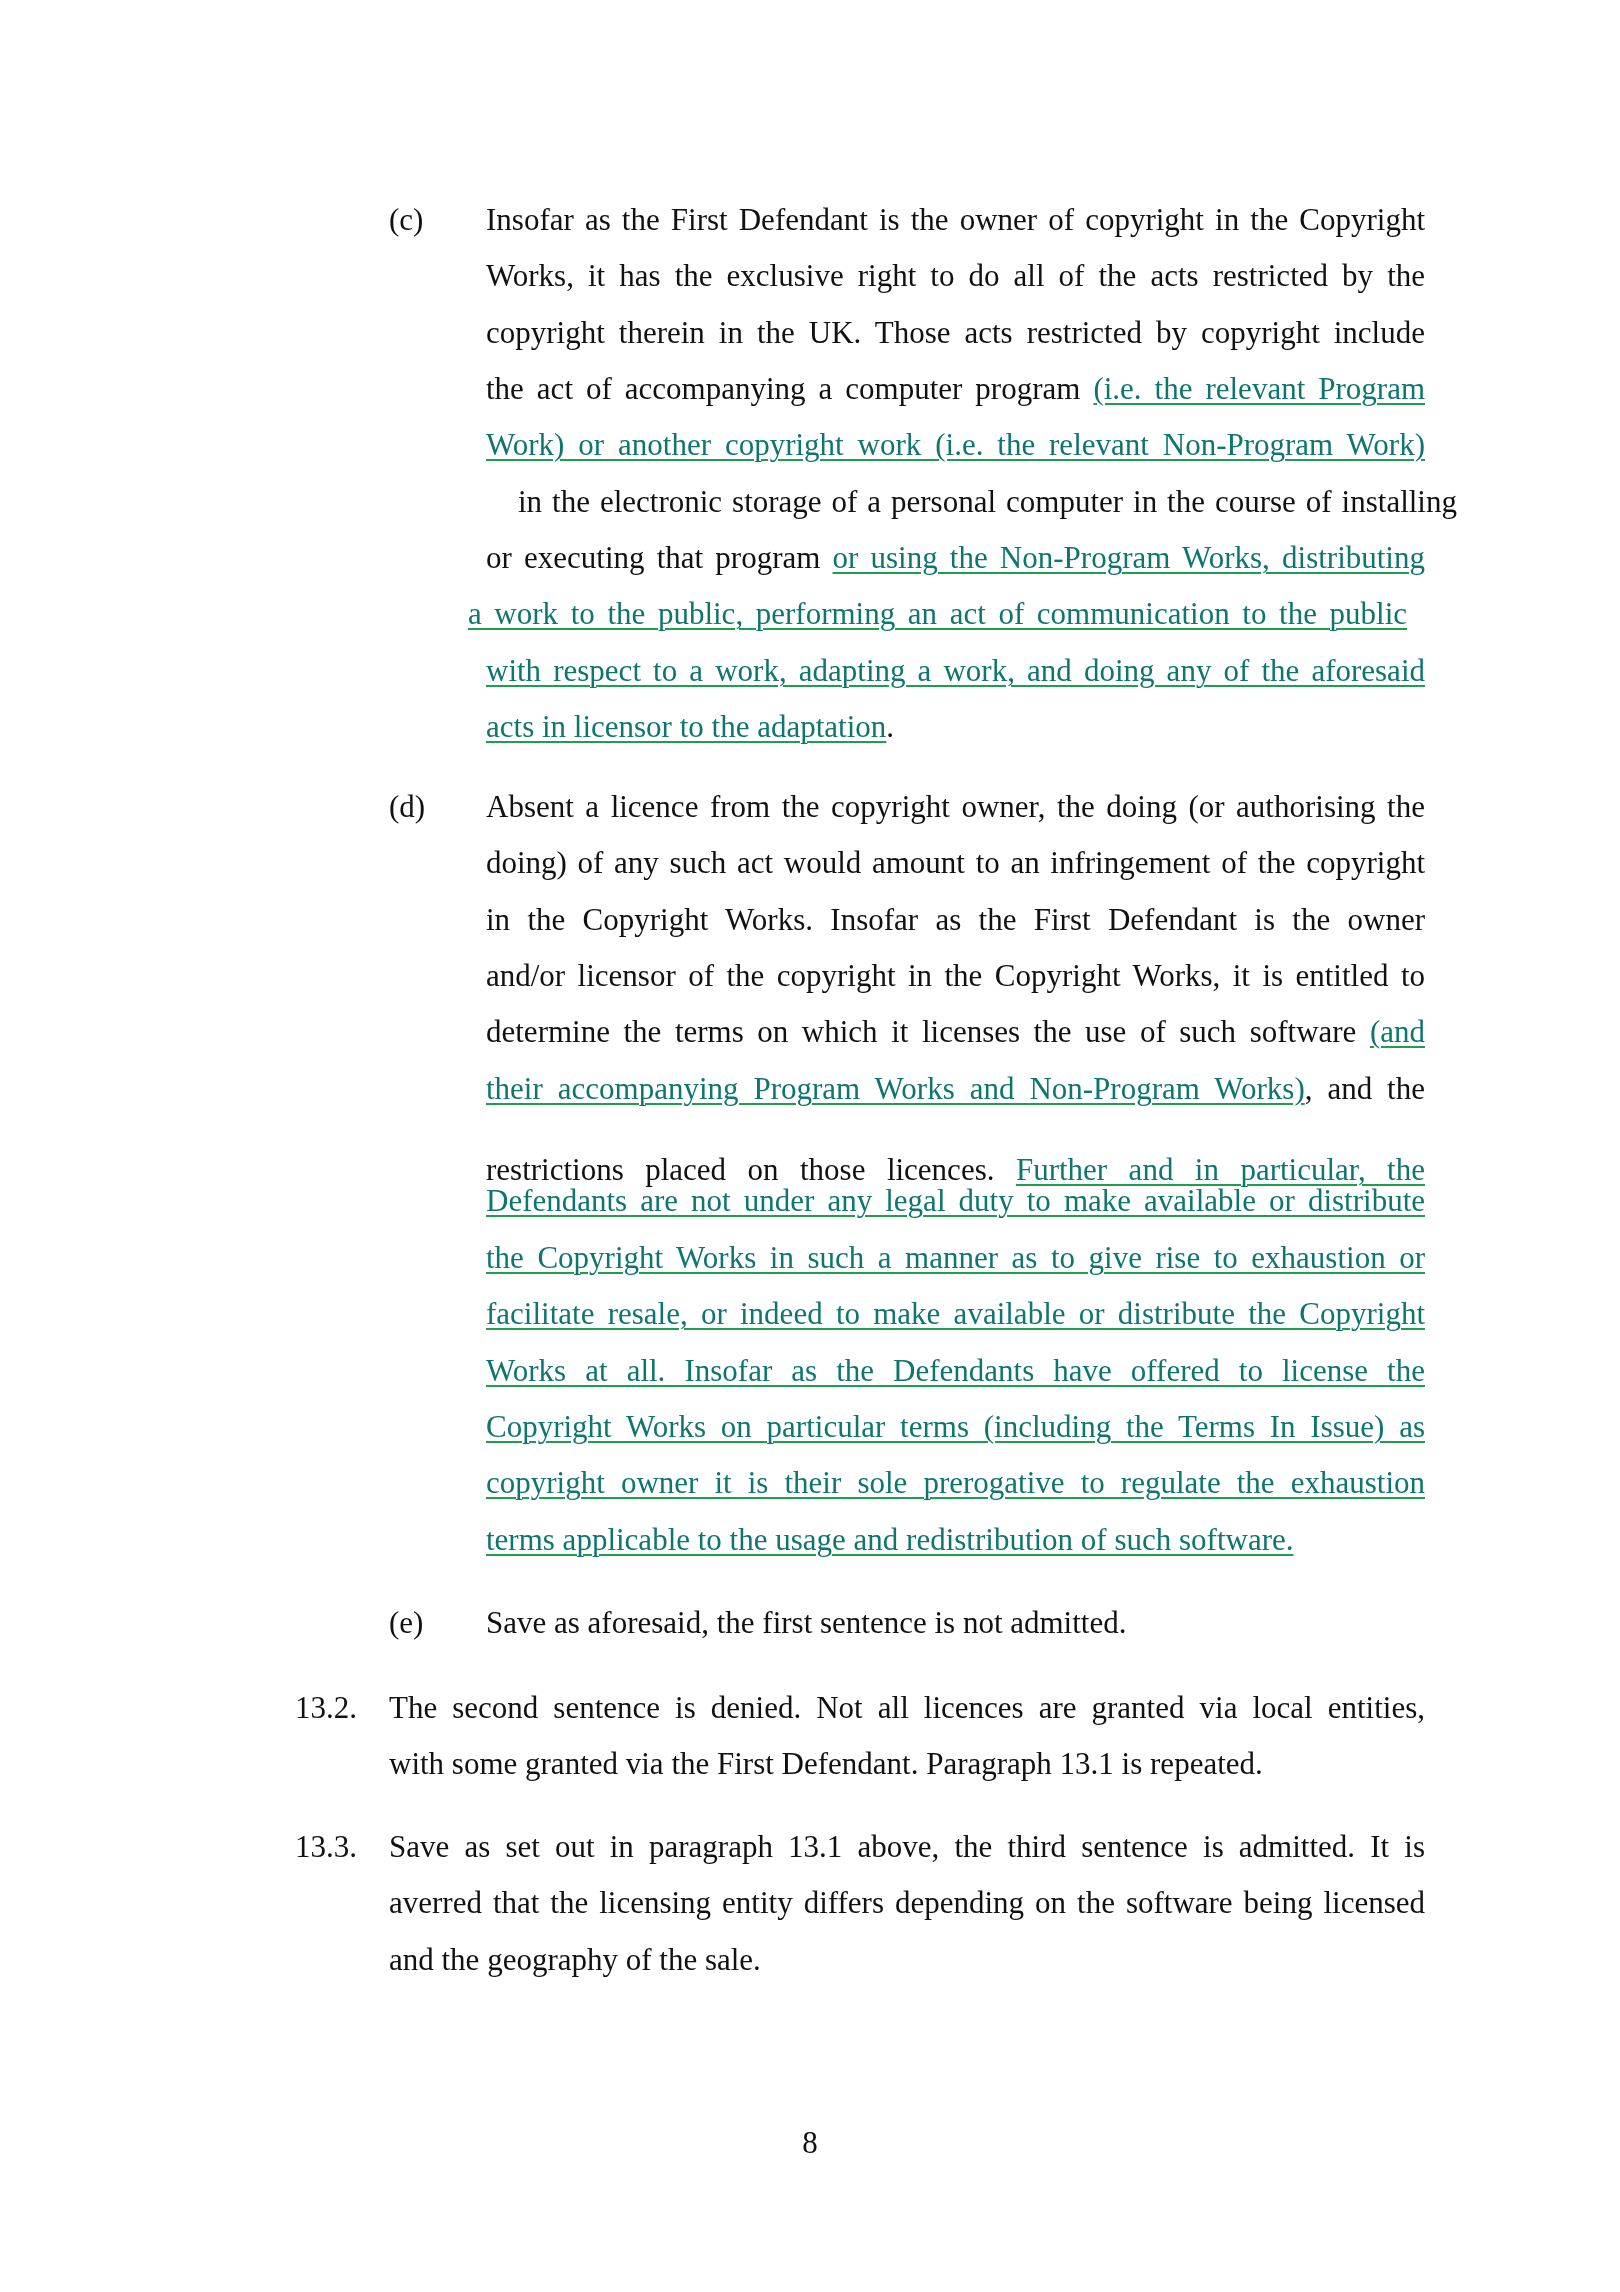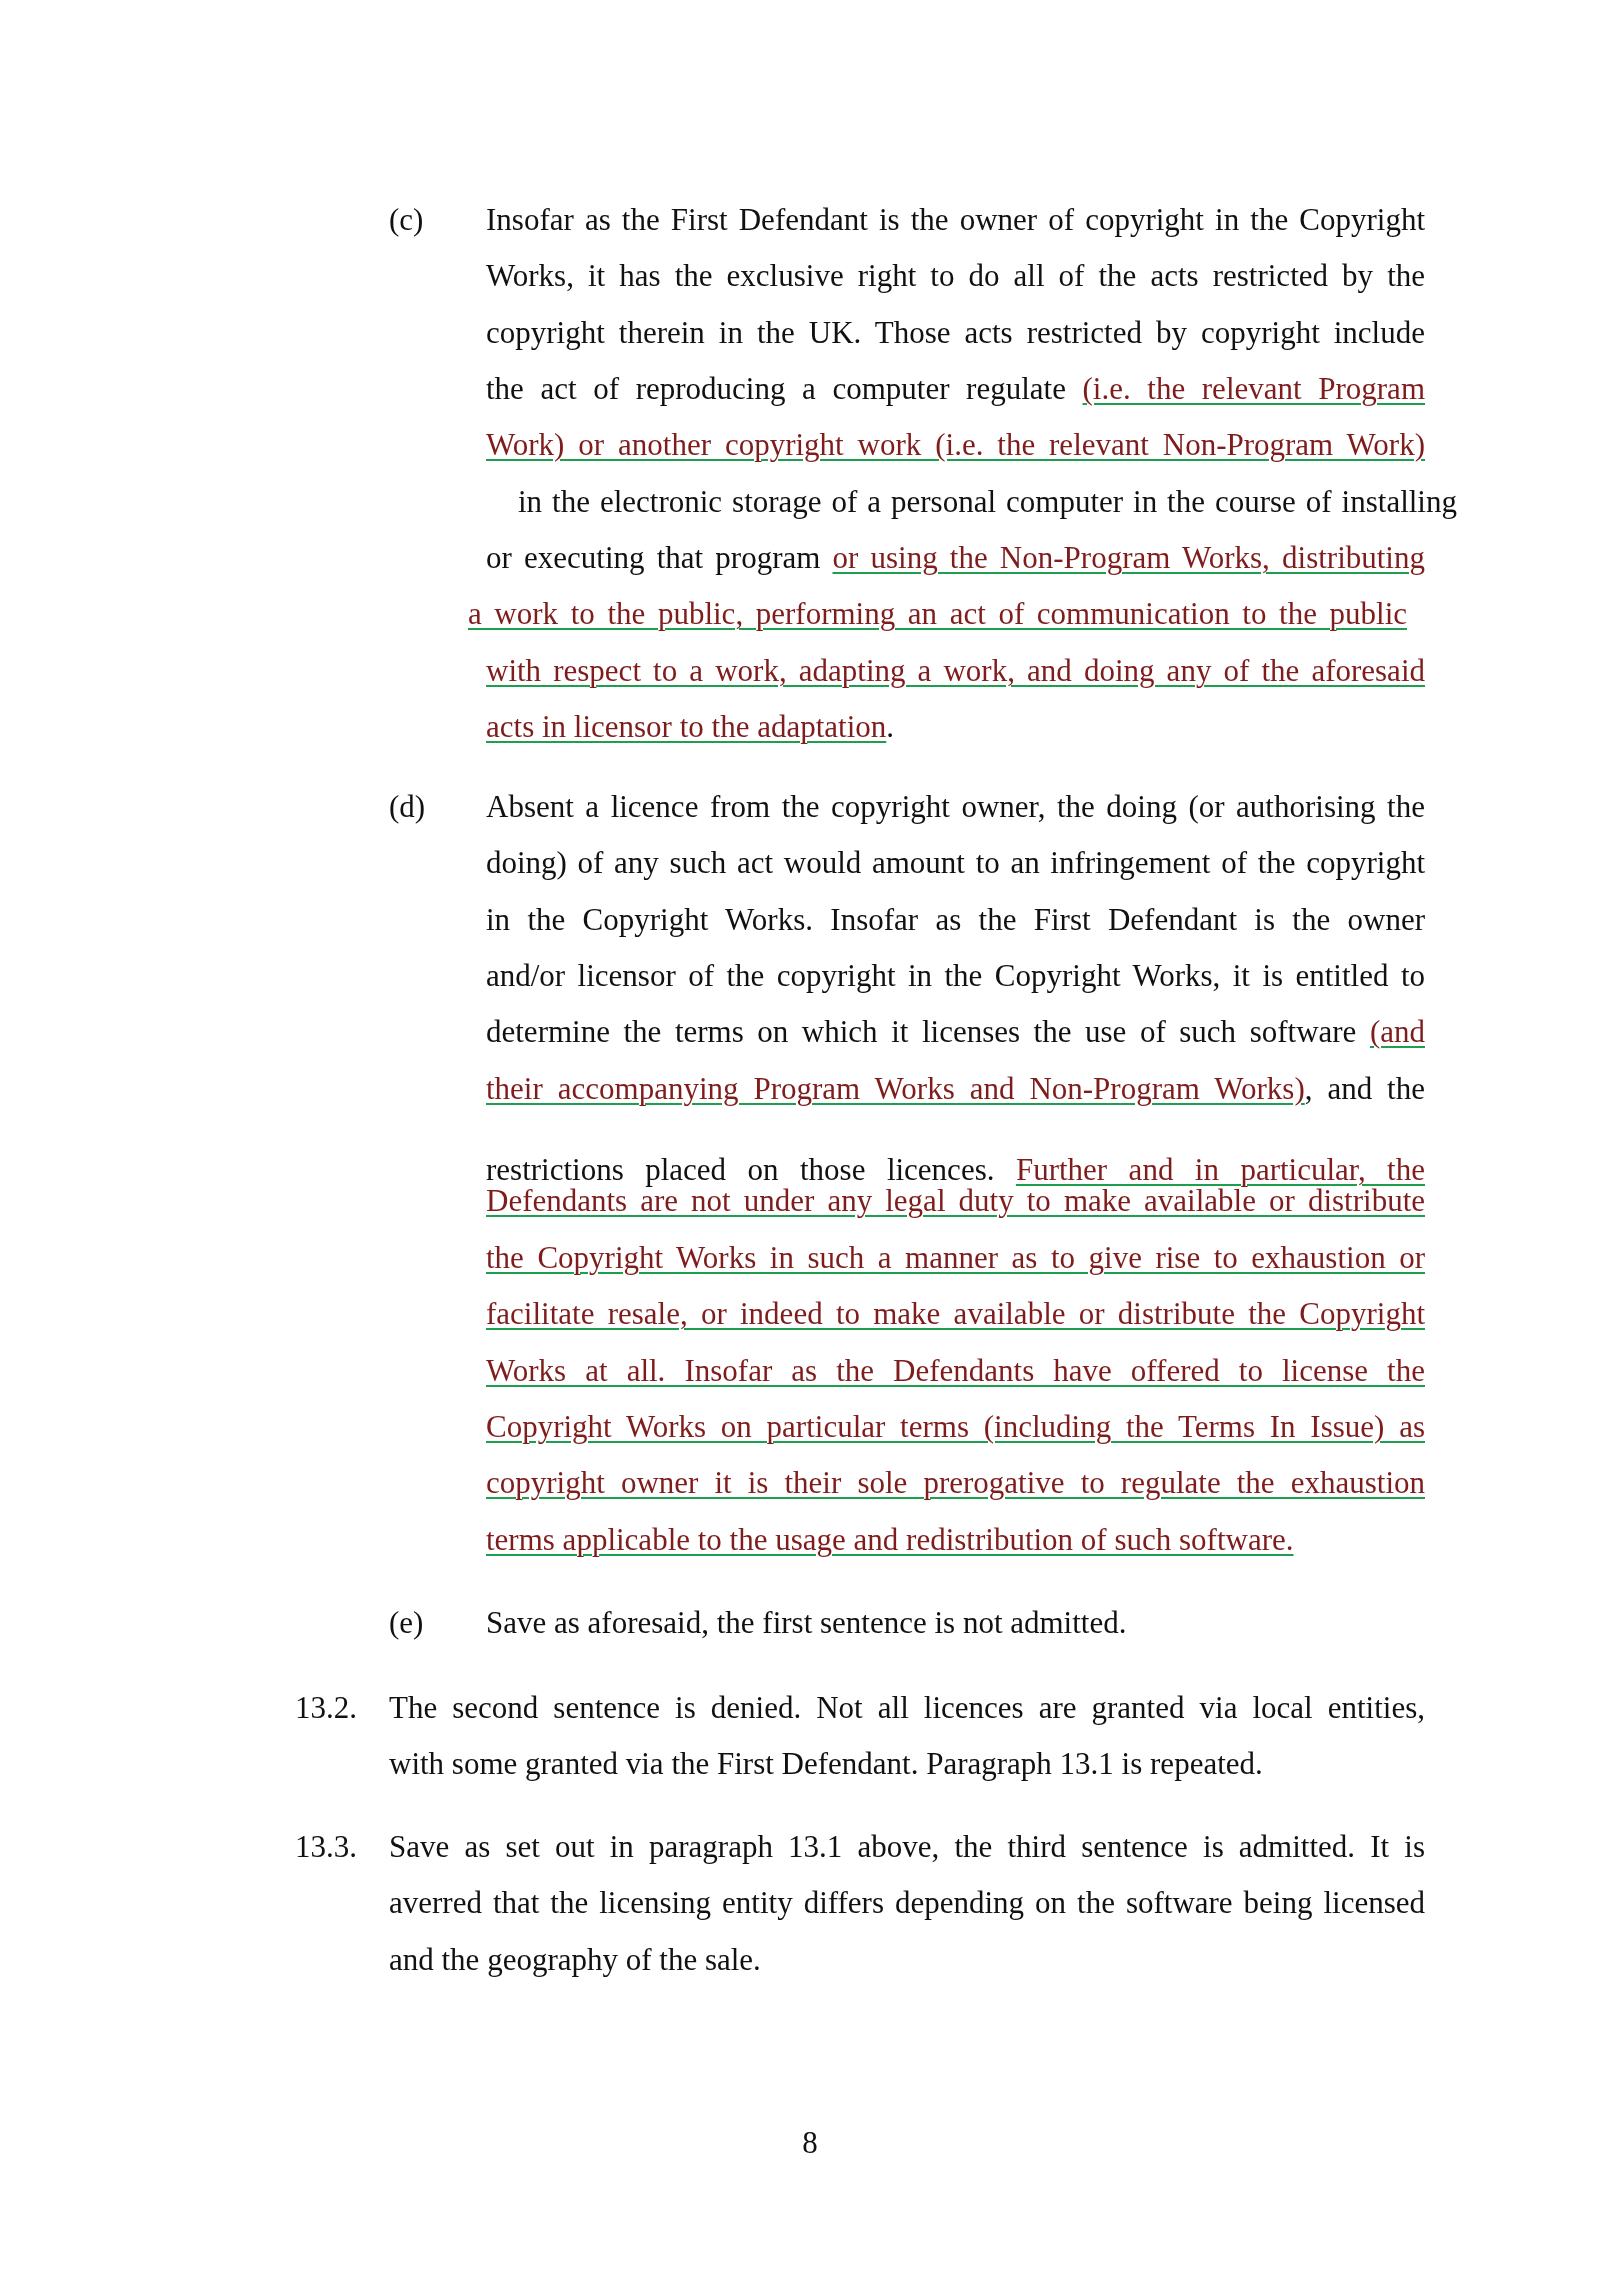--- a/index.html
+++ b/index.html
@@ -3,35 +3,35 @@
 <meta charset="utf-8">
 <style>
   html, body { margin: 0; padding: 0; background: #ffffff; }
   body { width: 1620px; height: 2293px; position: relative; overflow: hidden;
          font-family: "Liberation Serif", "DejaVu Serif", serif; color: #111111; }
   .page { position: absolute; left: 0; top: 0; width: 1620px; height: 2293px; background: #fff; }
   .label { position: absolute; font-size: 31px; line-height: 1; white-space: nowrap; }
   .line { position: absolute; font-size: 31px; line-height: 1; white-space: nowrap;
           text-align: justify; text-align-last: justify; }
   .line.last { text-align-last: left; }
-  .ins { color: #7f1d1d; text-decoration: underline; text-decoration-color: #1e9e4f;
+  .ins { color: #0f766e; text-decoration: underline; text-decoration-color: #1e9e4f;
          text-decoration-thickness: 2px; text-underline-offset: 3.9px; }
   .pagenum { position: absolute; left: 0; width: 1620px; text-align: center; font-size: 31px; line-height: 1; }
 </style>
 </head>
 <body>
 
 <div class="page">
   <div id="content">
       <div>
         <div class="label" style="left: 389px; top: 204px;">(c)</div>
         <div class="line" style="left: 486px; width: 939px; top: 204px;"><span>Insofar as the First Defendant is the owner of copyright in the Copyright</span><span style="display: inline-block; width: 0px;"></span></div>
         <div class="line" style="left: 486px; width: 939px; top: 260px;"><span>Works, it has the exclusive right to do all of the acts restricted by the</span><span style="display: inline-block; width: 0px;"></span></div>
         <div class="line" style="left: 486px; width: 939px; top: 317px;"><span>copyright therein in the UK. Those acts restricted by copyright include</span><span style="display: inline-block; width: 0px;"></span></div>
-        <div class="line" style="left: 486px; width: 939px; top: 373px;"><span>the act of reproducing a computer regulate </span><span class="ins">(i.e. the relevant Program</span><span style="display: inline-block; width: 0px;"></span></div>
+        <div class="line" style="left: 486px; width: 939px; top: 373px;"><span>the act of accompanying a computer program </span><span class="ins">(i.e. the relevant Program</span><span style="display: inline-block; width: 0px;"></span></div>
         <div class="line" style="left: 486px; width: 939px; top: 429px;"><span class="ins">Work) or another copyright work (i.e. the relevant Non-Program Work)</span><span style="display: inline-block; width: 0px;"></span></div>
         <div class="line" style="left: 486px; width: 939px; top: 486px; margin-left: 32px;"><span>in the electronic storage of a personal computer in the course of installing</span><span style="display: inline-block; width: 0px;"></span></div>
         <div class="line" style="left: 486px; width: 939px; top: 542px;"><span>or executing that program </span><span class="ins">or using the Non-Program Works, distributing</span><span style="display: inline-block; width: 0px;"></span></div>
         <div class="line" style="left: 468px; width: 939px; top: 598px;"><span class="ins">a work to the public, performing an act of communication to the public</span><span style="display: inline-block; width: 0px;"></span></div>
         <div class="line" style="left: 486px; width: 939px; top: 655px;"><span class="ins">with respect to a work, adapting a work, and doing any of the aforesaid</span><span style="display: inline-block; width: 0px;"></span></div>
         <div class="line last" style="left: 486px; width: 939px; top: 711px;"><span class="ins">acts in licensor to the adaptation</span><span>.</span></div>
       </div>
       <div>
         <div class="label" style="left: 389px; top: 791px;">(d)</div>
         <div class="line" style="left: 486px; width: 939px; top: 791px;"><span>Absent a licence from the copyright owner, the doing (or authorising the</span><span style="display: inline-block; width: 0px;"></span></div>

